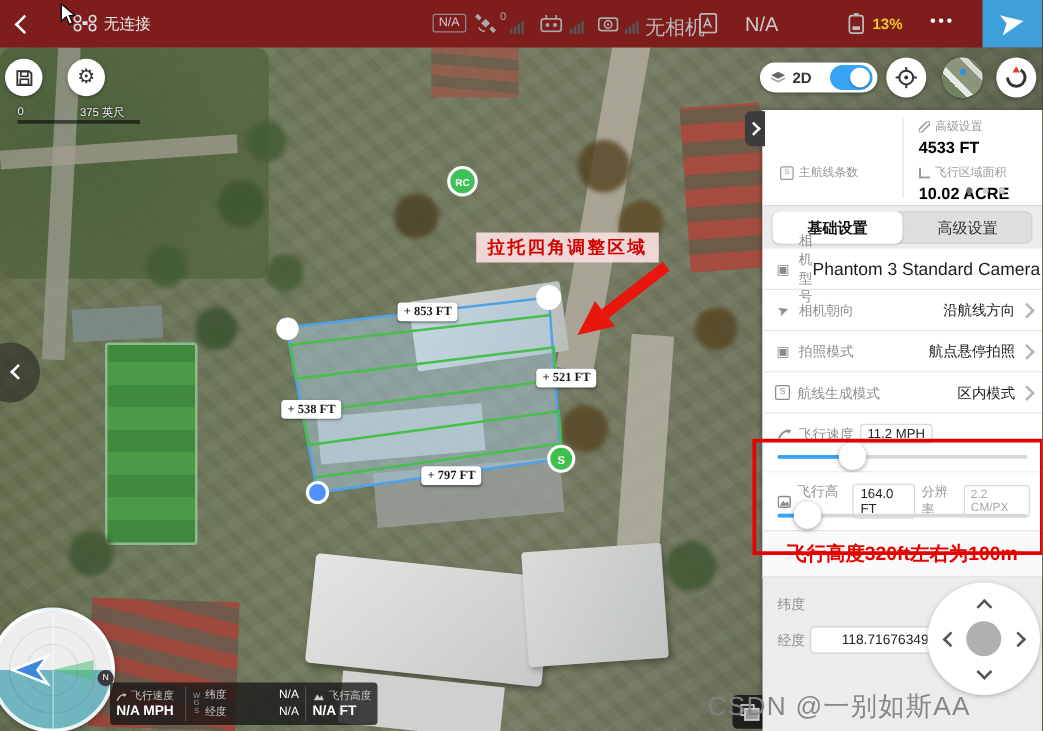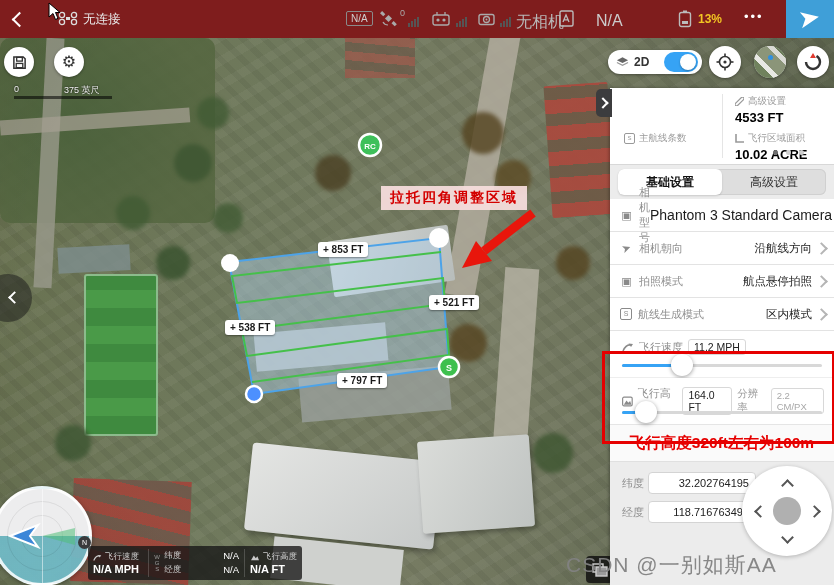--- a/index.html
+++ b/index.html
@@ -12,21 +12,21 @@
   .badge{border:1px solid #8a8a8a;color:#cfcfcf;font-size:10px;padding:1px 4px;border-radius:2px;}
   .bars{display:inline-flex;align-items:flex-end;gap:1px;}
   .bars i{display:block;width:2px;background:#555;}
   .chev{display:inline-block;width:7px;height:7px;border-right:2px solid #b5b5b5;border-bottom:2px solid #b5b5b5;}
   .chev.r{transform:rotate(-45deg);} .chev.l{transform:rotate(135deg);}
   .chev.u{transform:rotate(-135deg);} .chev.d{transform:rotate(45deg);}
   .flybtn{position:absolute;right:0;top:0;width:48px;height:38px;background:#3f9fd8;display:flex;align-items:center;justify-content:center;}
   
   #map{position:absolute;inset:0;z-index:1;}
   #map .piece{position:absolute;}
-  .pill{position:absolute;background:#fff;border-radius:3px;padding:2px 5px;font-size:10px;font-weight:bold;color:#1a1a1a;box-shadow:0 1px 2px rgba(0,0,0,.4);white-space:nowrap;z-index:6;}
+  .pill{position:absolute;background:#fff;border-radius:3px;padding:2px 5px;font-size:10px;font-weight:bold;color:#1a1a1a;box-shadow:0 1px 2px rgba(0,0,0,.4);white-space:nowrap;z-index:6;font-family:Liberation Serif, serif;}
   .circlebtn{position:absolute;width:32px;height:32px;border-radius:50%;background:#fff;box-shadow:0 1px 3px rgba(0,0,0,.35);display:flex;align-items:center;justify-content:center;z-index:12;}
   
   #panel{position:absolute;left:610px;top:88px;width:224px;height:497px;background:#ececec;z-index:20;box-shadow:-1px 0 3px rgba(0,0,0,.3);}
   .prow{display:flex;align-items:center;background:#fff;border-bottom:1px solid #e3e3e3;height:32px;padding:0 8px 0 10px;}
   .prow .lab{color:#8f8f8f;font-size:11px;margin-left:6px;}
   .prow .val{margin-left:auto;font-size:11.5px;color:#1c1c1c;font-weight:500;white-space:nowrap;}
   .ric{color:#8a8a8a;font-size:11px;width:13px;text-align:center;flex:none;}
   .statcell{position:absolute;width:110px;}
   .statcell .sl{color:#9a9a9a;font-size:9.5px;display:flex;align-items:center;gap:4px;}
   .statcell .sv{color:#000;font-size:13px;font-weight:bold;margin-top:2px;}
@@ -350,21 +350,20 @@
       <div class="track" style="left:12px;top:33px;">
         <div class="fill" style="width: 12%;"></div>
         <div class="thumb" style="left: 12%;"></div>
       </div>
     </div>
 
     <div style="height:36px;background:#fafafa;border-bottom:1px solid #e0e0e0;display:flex;align-items:center;justify-content:center;color:#e60000;font-size:15.5px;font-weight:bold;">飞行高度320ft左右为100m</div>
 
     <div style="position:relative;height:86px;">
       <span style="position:absolute;left:12px;top:14px;font-size:11px;color:#8f8f8f;">纬度</span>
-      <div class="coordbox" style="left:38px;top:10px;">32.202764195</div>
       <span style="position:absolute;left:12px;top:43px;font-size:11px;color:#8f8f8f;">经度</span>
       <div class="coordbox" style="left:38px;top:39px;">118.716763493</div>
 
       <div style="position:absolute;left:132px;top:4px;width:90px;height:90px;border-radius:50%;background:#fff;box-shadow:0 1px 4px rgba(0,0,0,.25);">
         <span class="chev u" style="position:absolute;left:41px;top:15px;border-color:#555;"></span>
         <span class="chev l" style="position:absolute;left:14px;top:41px;border-color:#555;"></span>
         <span class="chev r" style="position:absolute;left:68px;top:41px;border-color:#555;"></span>
         <span class="chev d" style="position:absolute;left:41px;top:67px;border-color:#555;"></span>
         <i style="position:absolute;left:31px;top:31px;width:28px;height:28px;border-radius:50%;background:#b0b0b0;"></i>
       </div>

